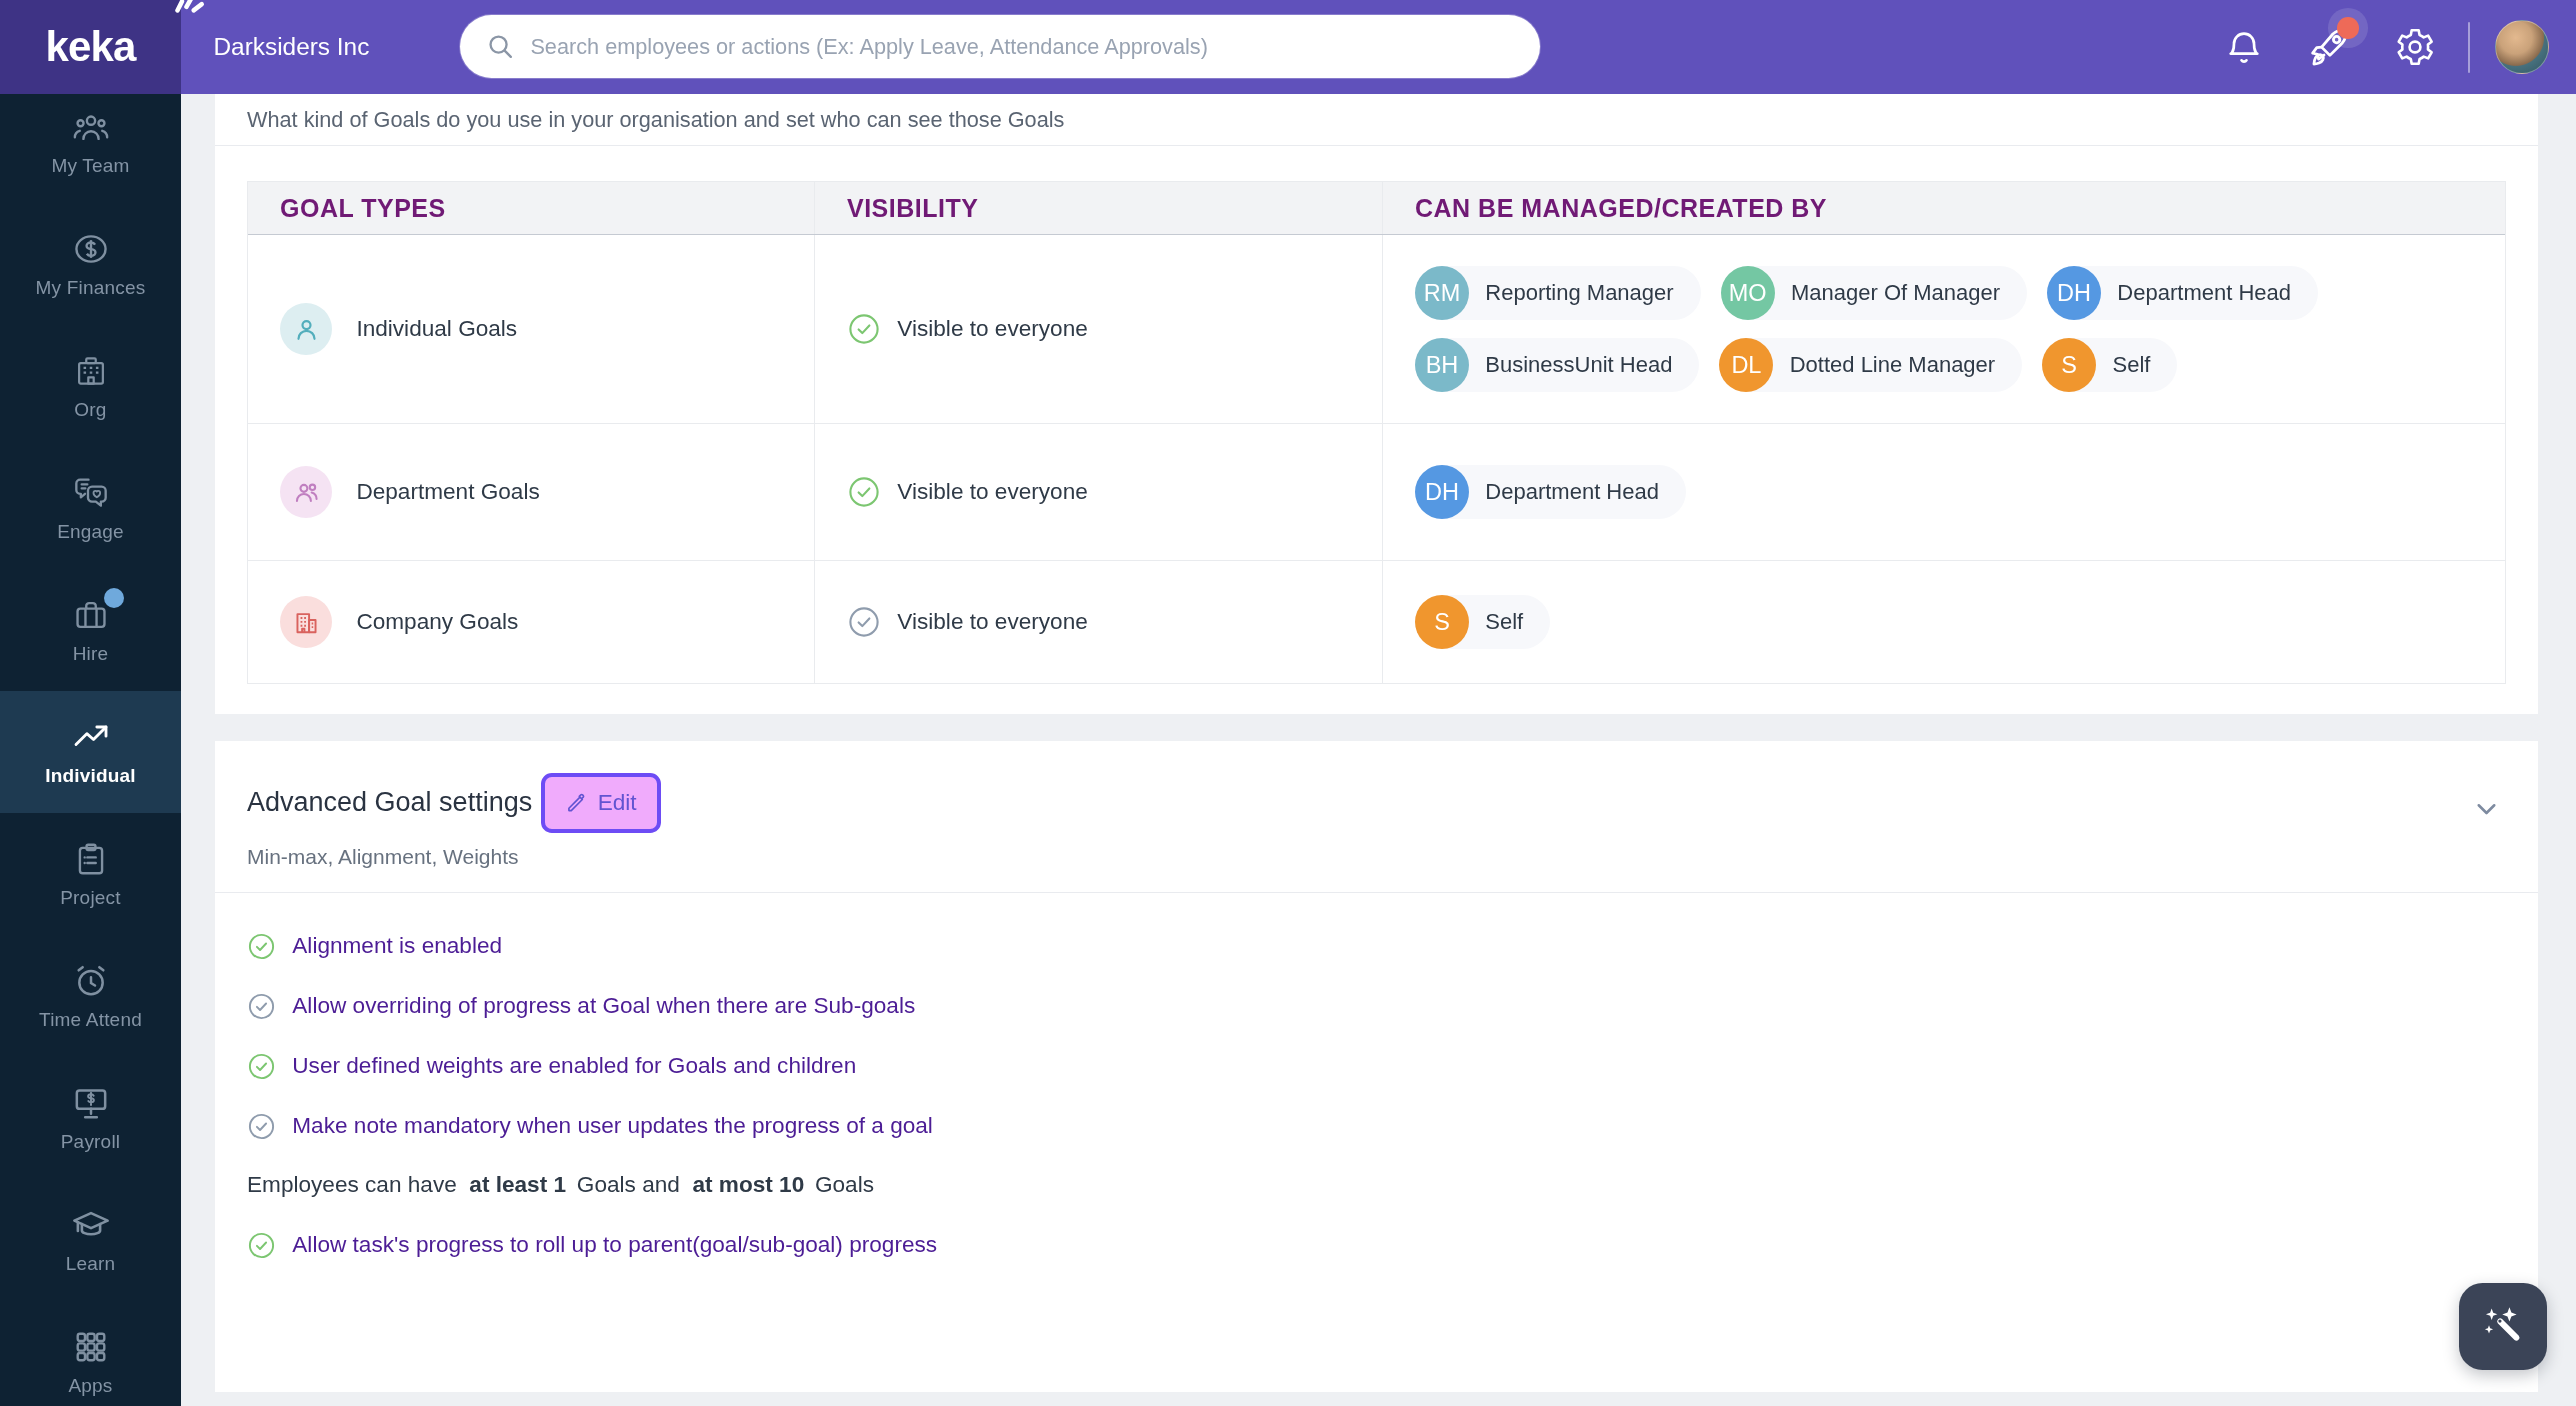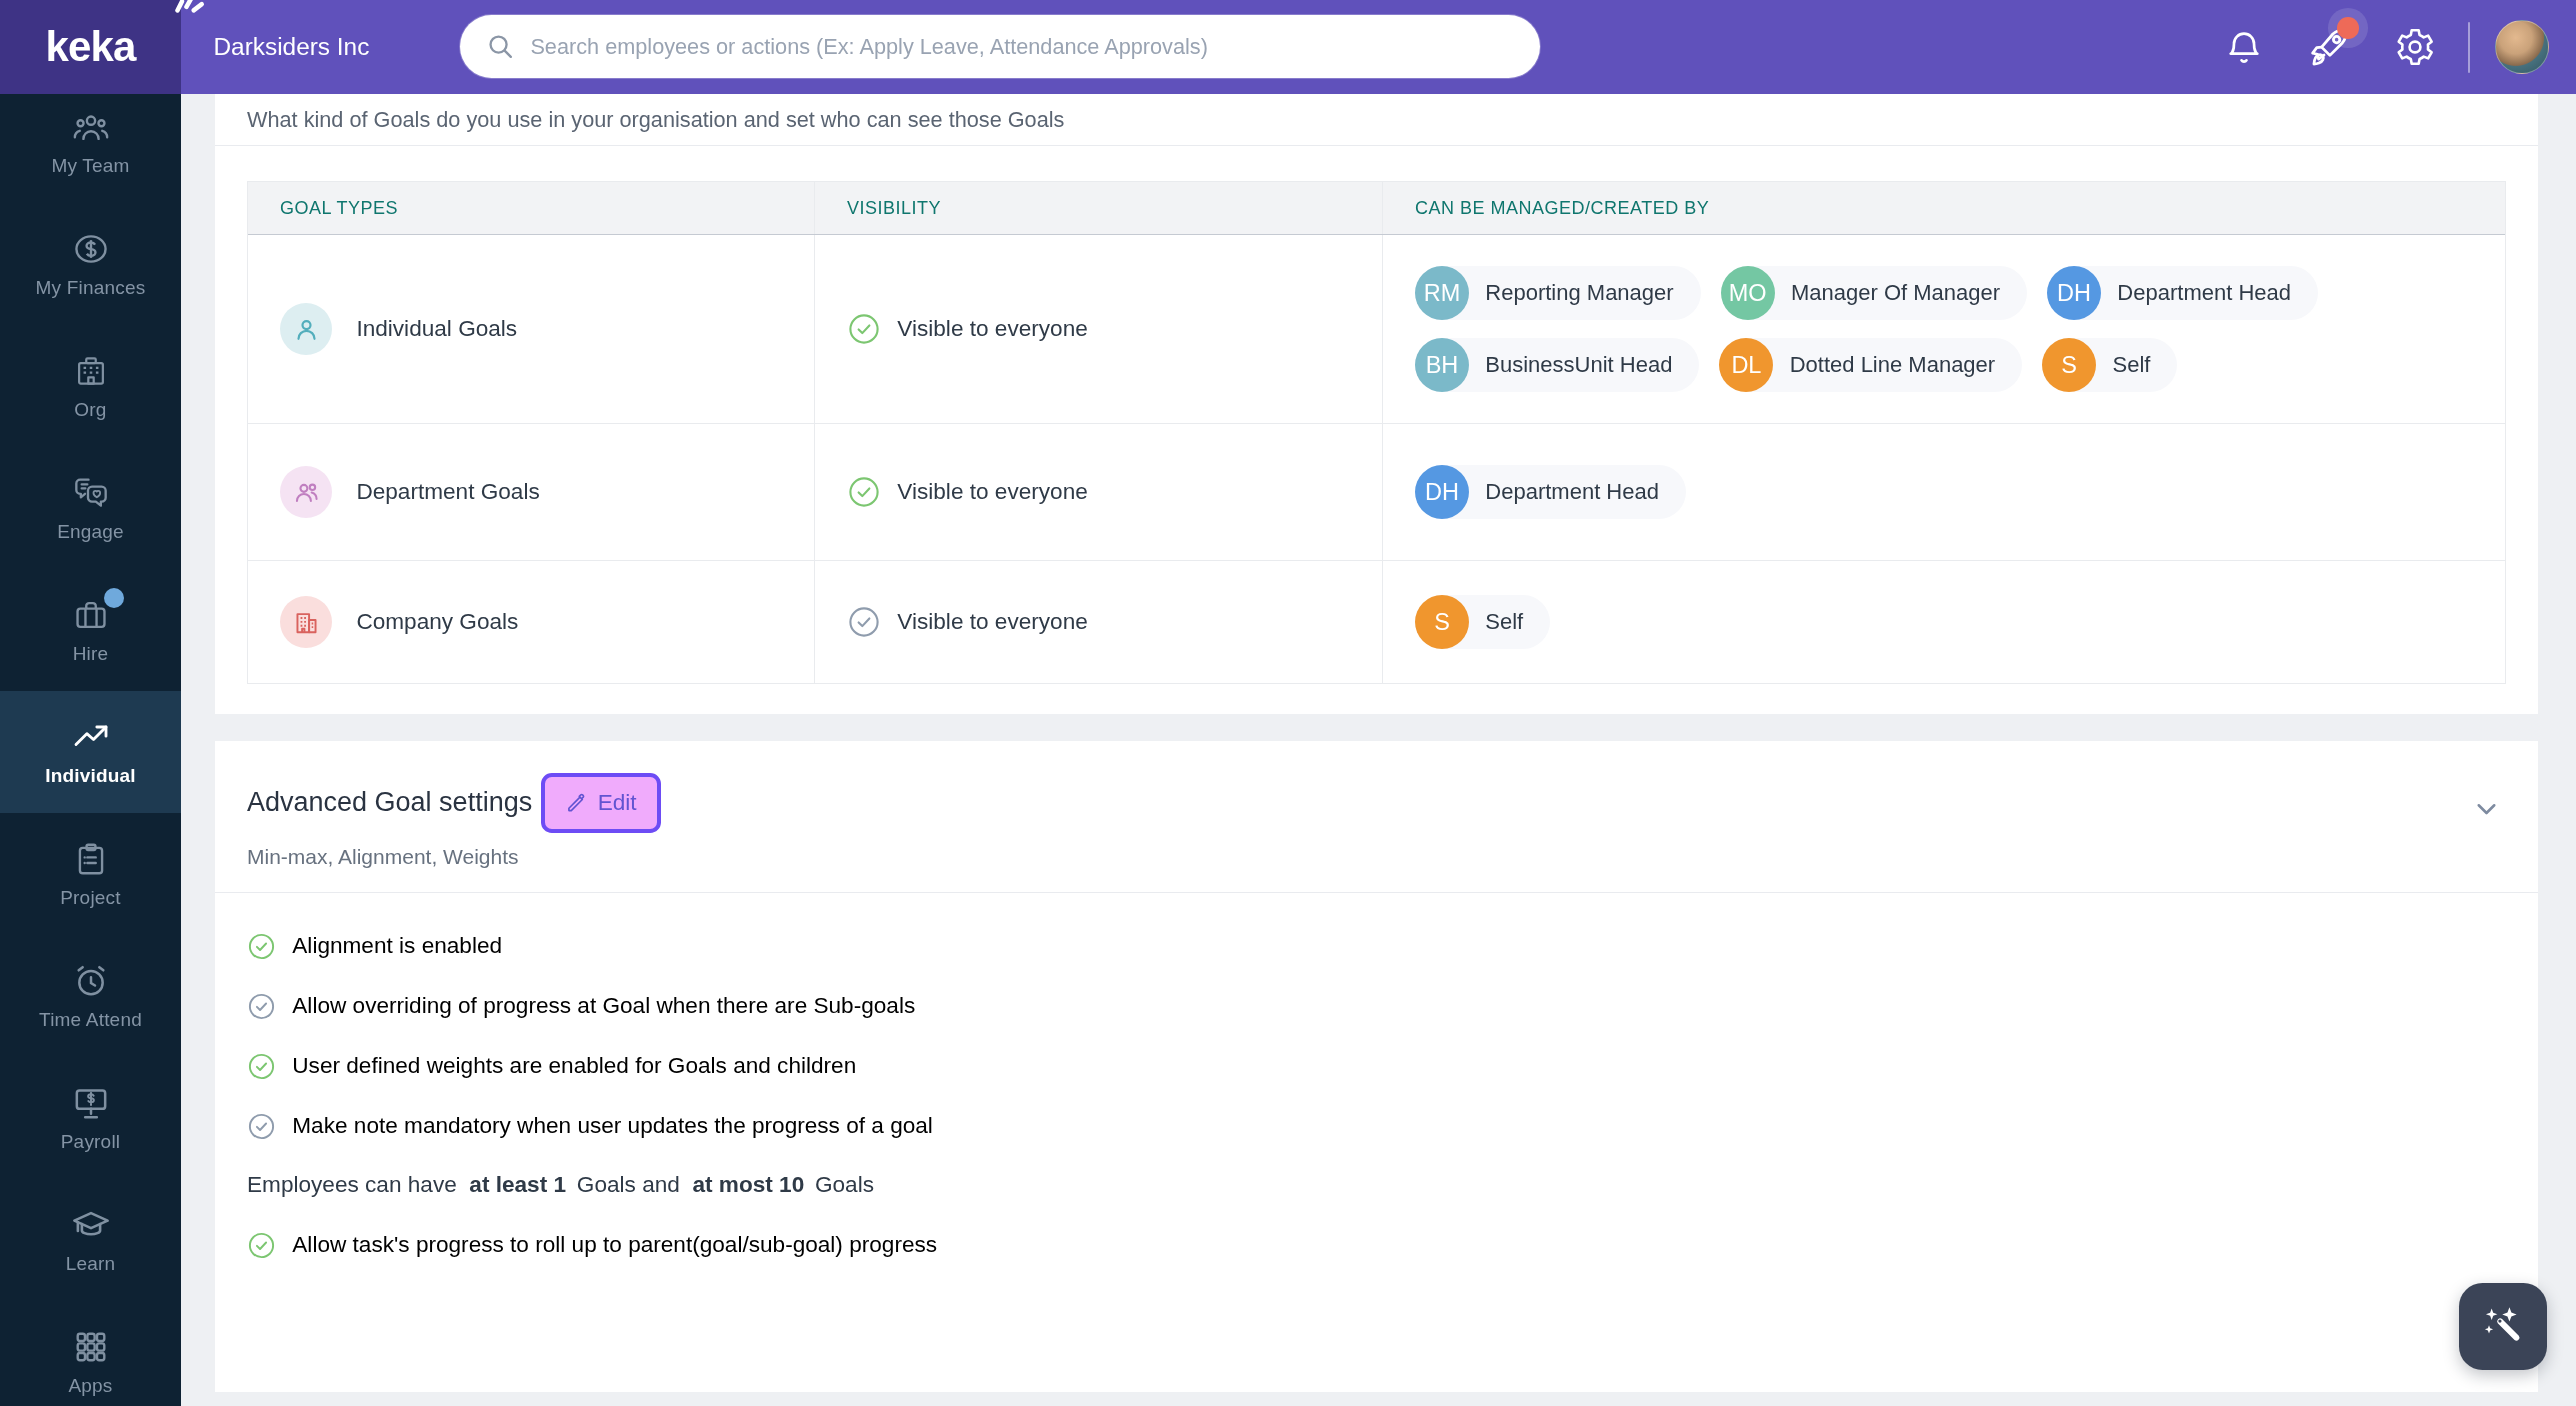--- a/index.html
+++ b/index.html
@@ -40,21 +40,21 @@
   .main { position:absolute; top:94px; left:181px; right:0; bottom:0; background:#eef0f3; }
   .card { background:#ffffff; margin-left:34px; width:2323px; }
   .card1 { padding-top:10.8px; padding-bottom:30px; }
   .section-subtitle { font-size:21.7px; color:#5a6472; margin-left:32px; line-height:29px; }
   .hdiv { height:0.9px; background:#e9ebef; margin-top:11.7px; }
 
   
   .goal-table { margin:35px 32px 0 32px; border:0.9px solid #e9ebee; }
   .trow { display:grid; grid-template-columns:567px 568px 1fr; }
   .thead { background:#f2f3f5; border-bottom:1.8px solid #c5cad2; }
-  .thead .tcell { height:52px; display:flex; align-items:center; font-size:18px; letter-spacing:0.5px; color:#0f766e; font-weight:400; }
+  .thead .tcell { height:52px; display:flex; align-items:center; font-size:25px; letter-spacing:0.5px; color:#701a75; font-weight:700; }
   .tcell { padding-left:32px; border-right:0.9px solid #e9ebee; }
   .tcell:last-child { border-right:none; }
   .tbody-row { border-bottom:0.9px solid #e9ebee; }
   .tbody-row:last-child { border-bottom:none; }
   .row-1 .tcell { height:188px; }
   .row-2 .tcell { height:136px; }
   .row-3 .tcell { height:122px; }
   .goal-cell { display:flex; align-items:center; }
   .goal-icon-circle { width:52px; height:52px; border-radius:50%; display:flex; align-items:center; justify-content:center; flex:0 0 auto; }
   .gi-teal { background:#ddeef1; }
@@ -77,21 +77,21 @@
   .adv-header { display:flex; align-items:center; padding:32px 32px 0 32px;margin-top:24px; }
   .adv-title { font-size:27px; color:#2a3341; font-weight:500; }
   .edit-btn { margin-left:9px; display:inline-flex; align-items:center; gap:9px; padding:12.6px 20px; border:4.5px solid #6d4cf5; border-radius:10.8px; cursor:pointer; background:#f0abfc; }
   .edit-label { font-size:22.6px; color:#6254d1; }
   .adv-sub { font-size:21px; color:#67717f; margin:12.6px 32px 0 32px; }
   .adv-div { height:0.9px; background:#e9ebef; margin-top:22.6px; }
   .chevron-btn { position:absolute; top:43px; right:27px; cursor:pointer; padding:9px; }
   .check-list { padding:0 32px; }
   .check-item { display:flex; align-items:center; margin-top:33px; height:27px; }
   .check-item:first-child { margin-top:40px; }
-  .ci-label { font-size:22.6px; color:#000000; margin-left:16.3px; }
+  .ci-label { font-size:22.6px; color:#4c1d95; margin-left:16.3px; }
   .emp-line { margin-top:32px; height:27px; display:flex; align-items:center; font-size:22.6px; color:#2f3a47; }
   .emp-line b { font-weight:700; margin:0 5.4px 0 12.6px; }
   .emp-line .sp { margin-left:5.4px; }
 
   
   .wand-btn { position:absolute; right:29px; bottom:37px; width:88px; height:87px; border-radius:23.5px; background:#3b4457; display:flex; align-items:center; justify-content:center; cursor:pointer; box-shadow:0 5.4px 16.3px rgba(20,28,45,.25); z-index:40; }
 </style>
 </head>
 <body>
 

